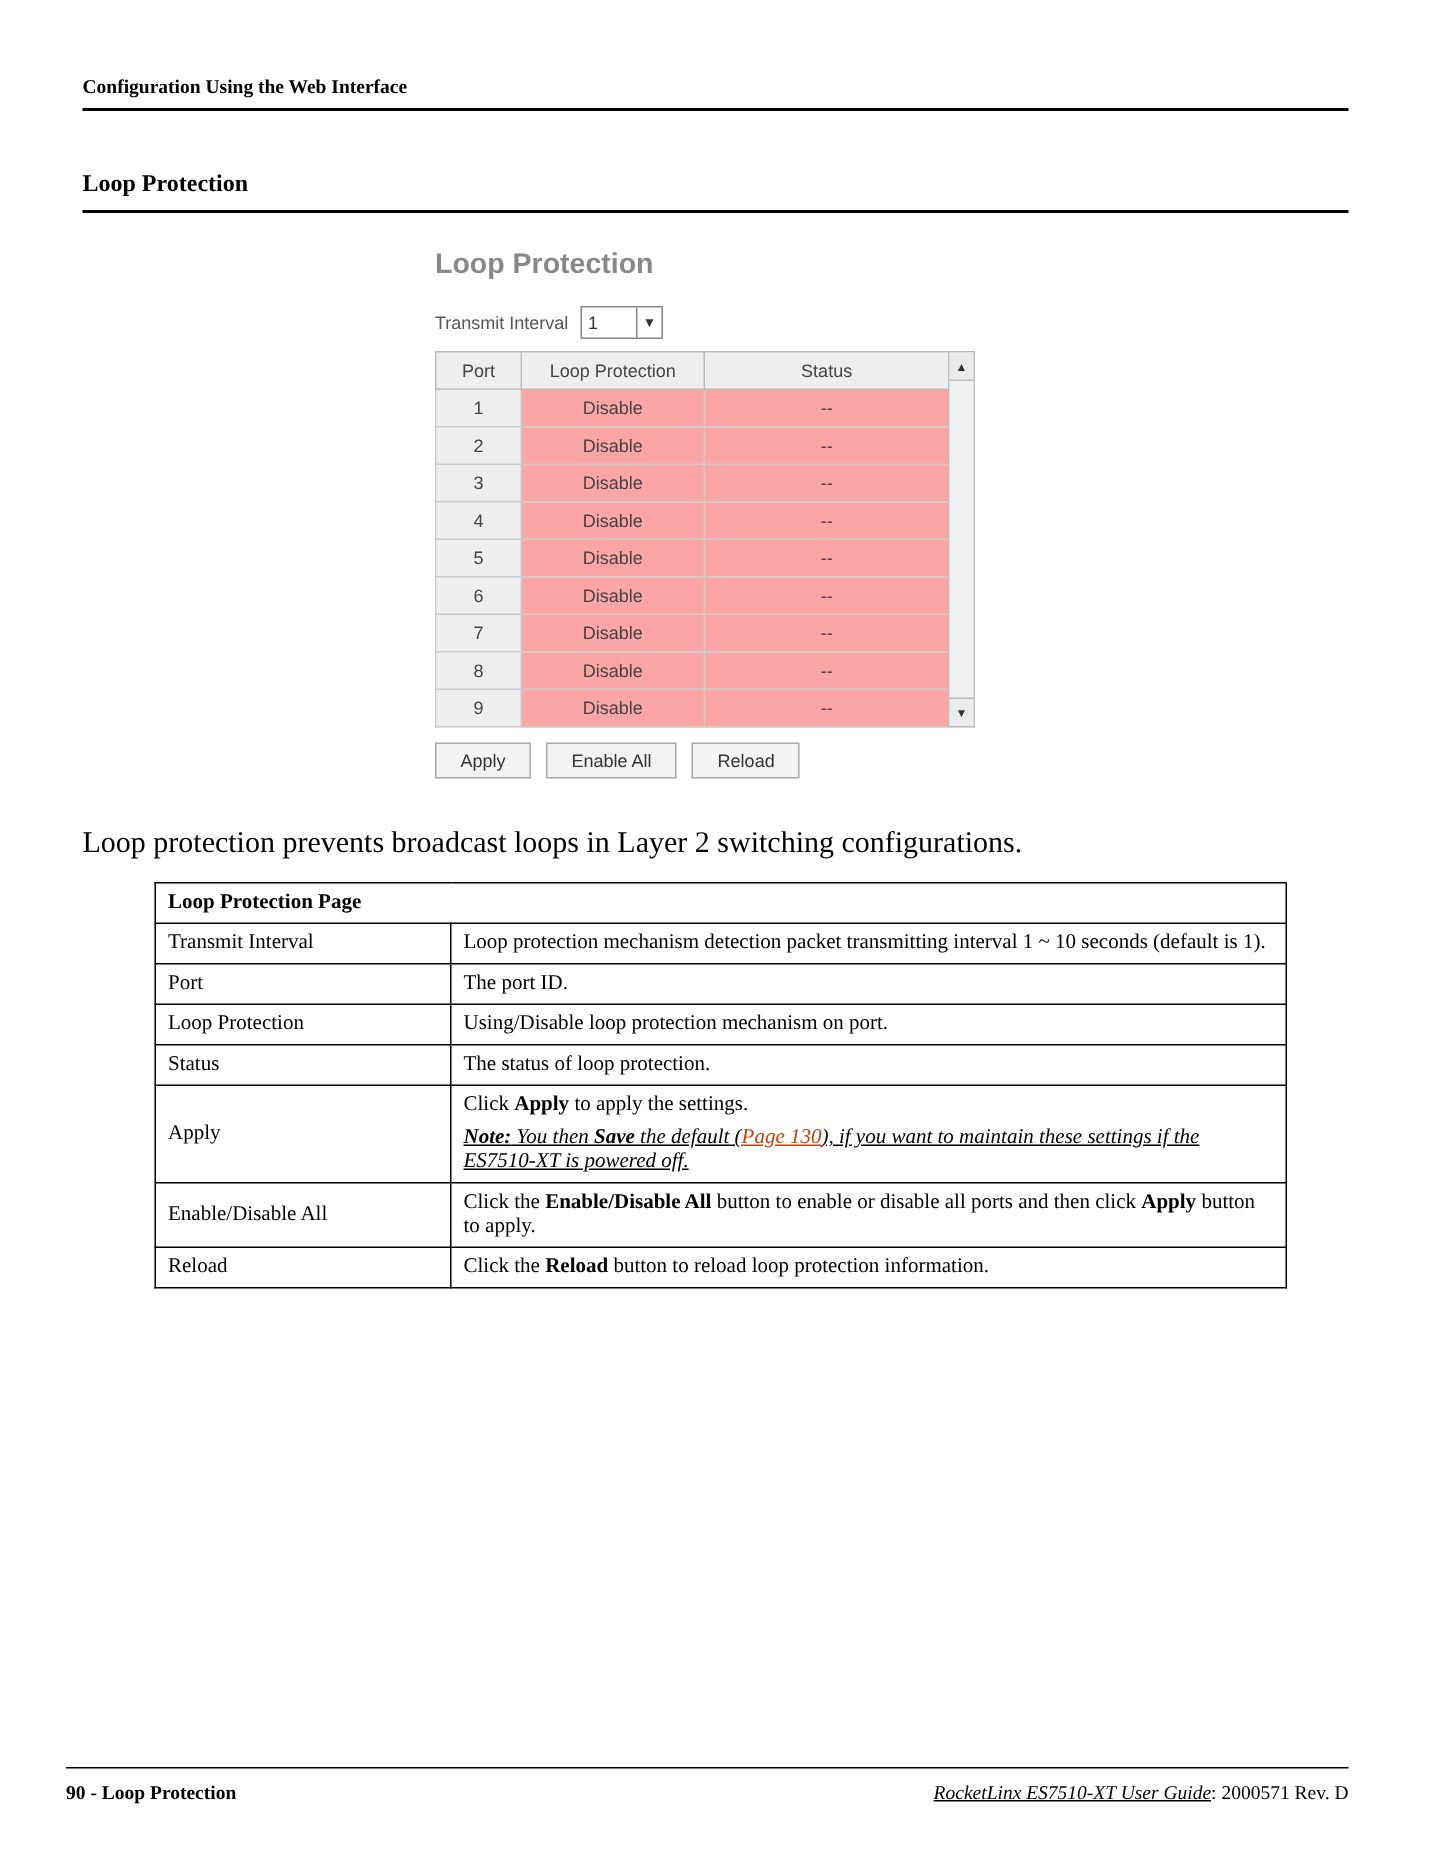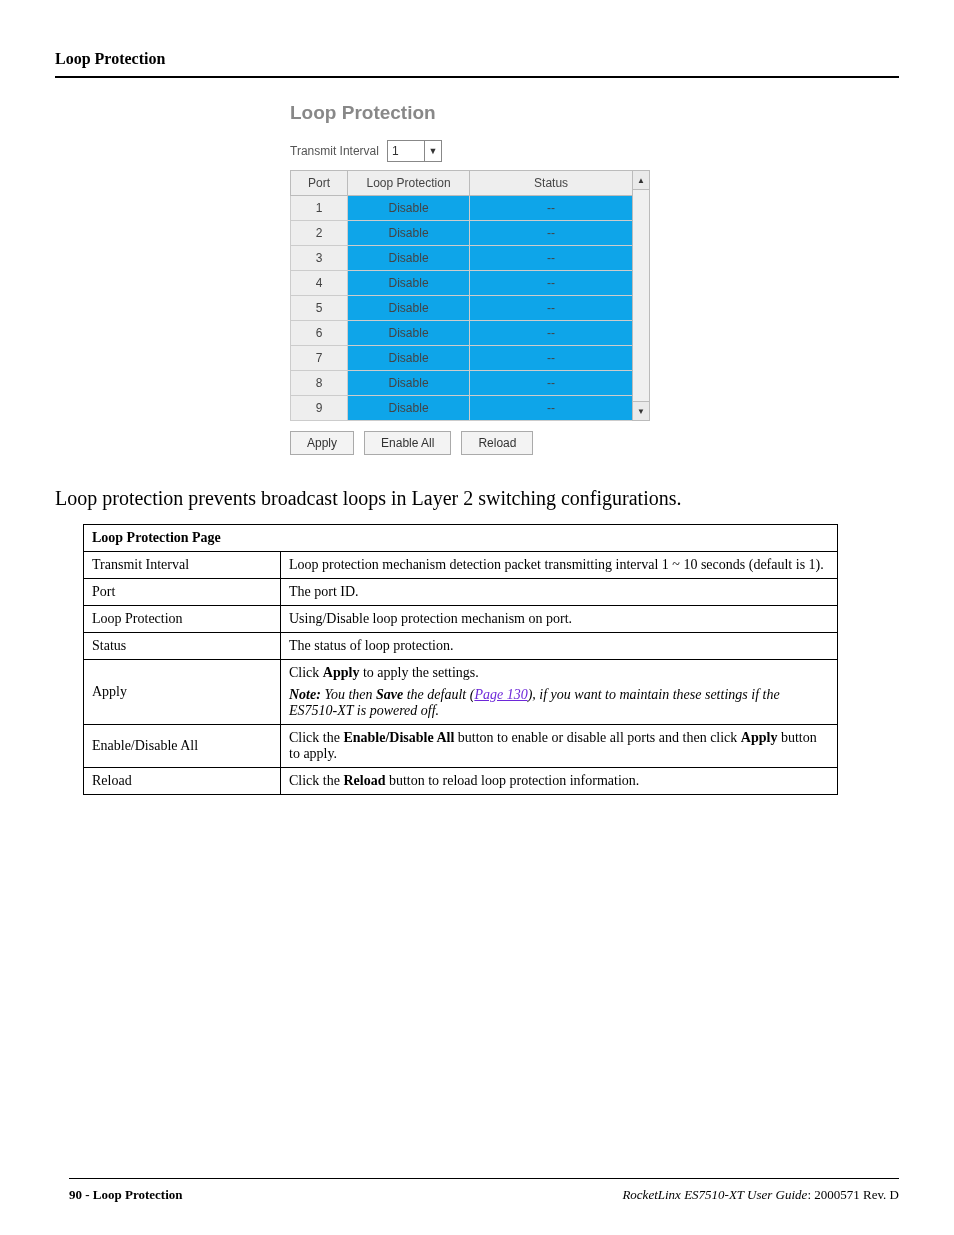--- a/index.html
+++ b/index.html
@@ -92,21 +92,21 @@
     border: 1px solid #bbb;
     padding: 5px 6px;
     font-weight: normal;
     text-align: center;
     color: #444;
   }
   .ui-table td {
     border: 1px solid #ccc;
     padding: 5px 6px;
     text-align: center;
-    background: #0ea5e9;
+    background: #fca5a5;
   }
   .ui-table .col-port { width: 44px; background:#eee;}
   .scrollbar {
     width: 16px;
     border: 1px solid #bbb;
     display: flex;
     flex-direction: column;
     background: #ececec;
     margin-left: -1px;
   }
@@ -134,21 +134,21 @@
     background: #f3f3f3;
     padding: 4px 16px;
     color: #333;
   }
   .body-text {
     font-size: 20px;
     margin-bottom: 12px;
     line-height: 1.35;
   }
   .doc-table-wrap {
-    margin-left: 28px;
+    margin-left: 48px;
     width: 755px;
   }
   .doc-table {
     border-collapse: collapse;
     width: 100%;
     font-size: 14px;
   }
   .doc-table th.section-head {
     text-align: left;
     border: 1px solid #000;
@@ -160,39 +160,40 @@
     padding: 5px 8px;
     vertical-align: middle;
   }
   .doc-table td.label {
     width: 180px;
   }
   .note-line {
     margin-top: 6px;
   }
   .bold { font-weight: bold; }
-  .italic { font-style: italic; }
-  a.pglink { color: #6d28d9; text-decoration: underline; }
+  .italic { font-style: italic; text-decoration: underline; }
+  a.pglink { color: #c2410c; text-decoration: underline; }
   .footer {
     position: absolute;
     bottom: 32px;
-    left: 69px;
+    left: 44px;
     right: 55px;
     border-top: 1px solid #000;
     padding-top: 8px;
     display: flex;
     justify-content: space-between;
     font-size: 13px;
   }
 </style>
 </head>
 <body>
 
 <div class="page">
 
+  <div class="top-header">Configuration Using the Web Interface</div>
 
   <div class="section-title">Loop Protection</div>
 
   <div class="ui-wrap">
     <div class="ui-title">Loop Protection</div>
 
     <div class="ui-row">
       <span>Transmit Interval</span>
       <span class="dropdown">
         <span class="dd-val">1</span>

